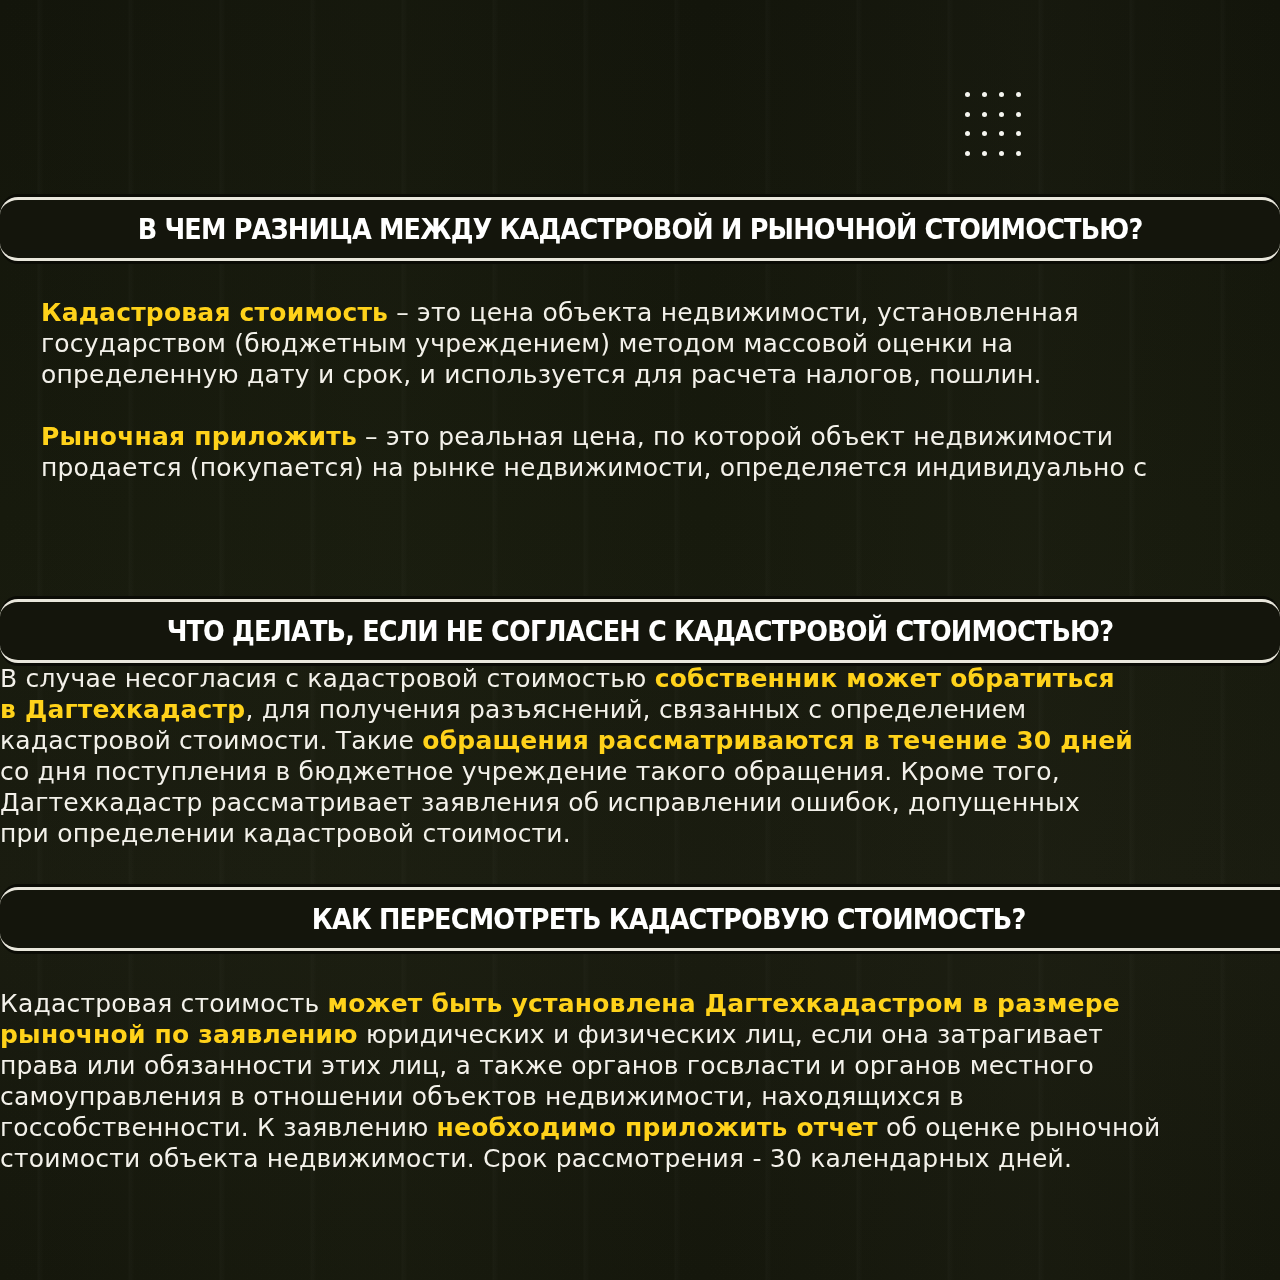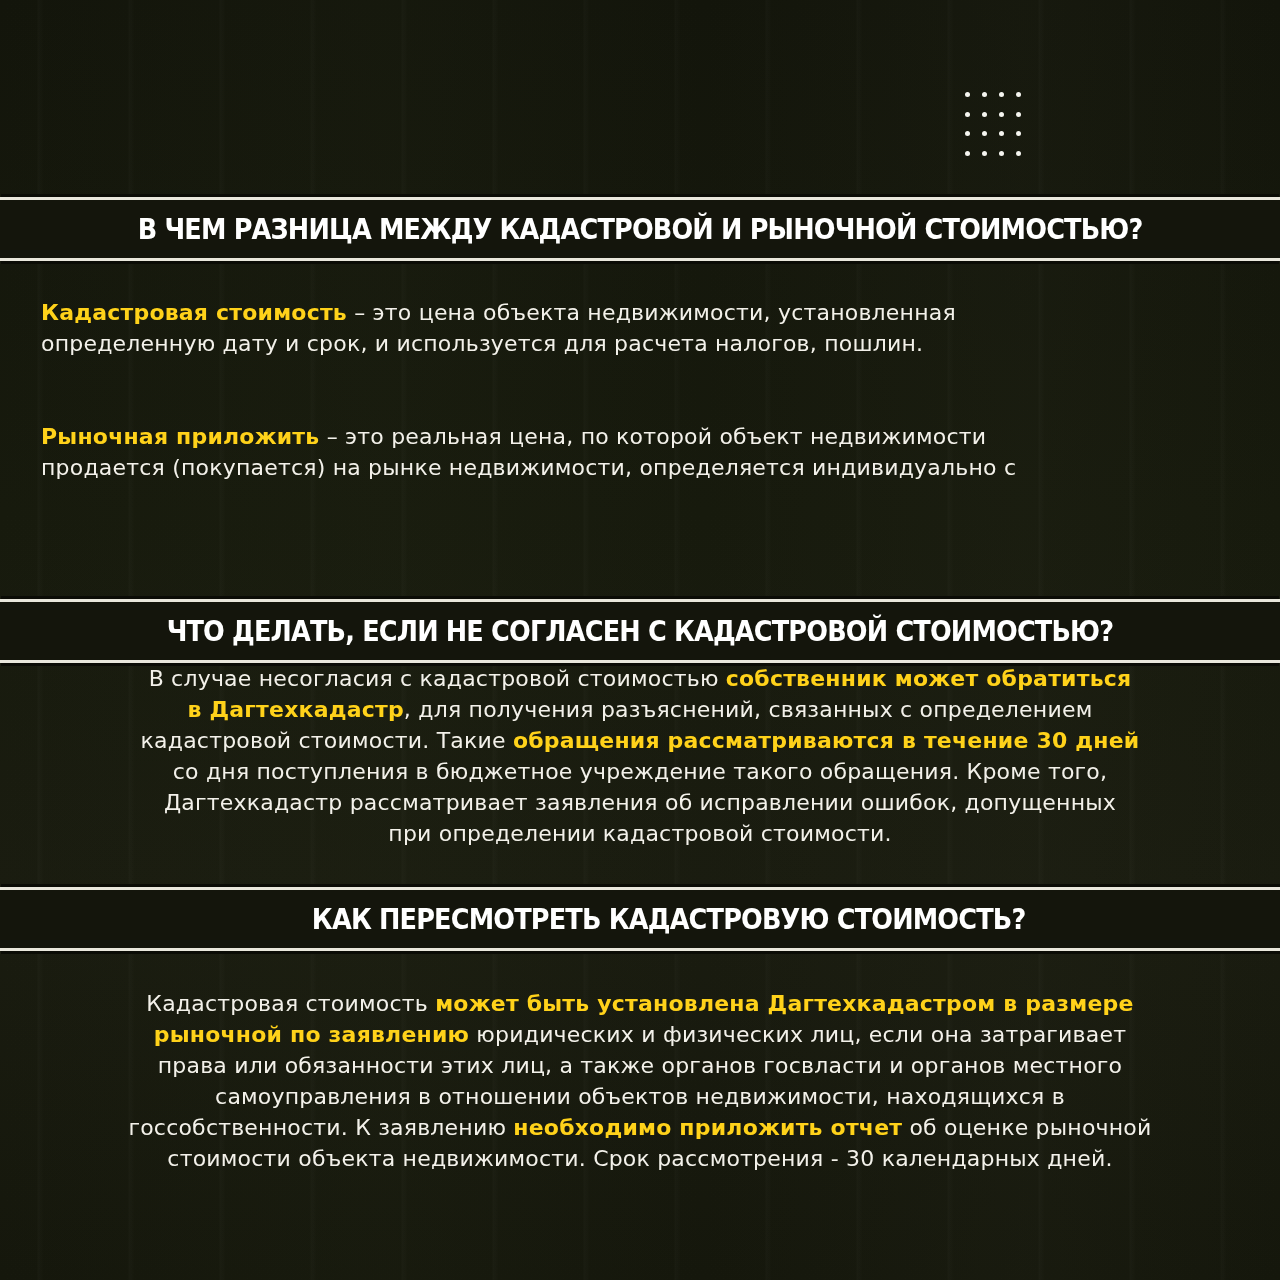--- a/index.html
+++ b/index.html
@@ -21,35 +21,35 @@
     display:grid; grid-template-columns:repeat(4, 17px); grid-template-rows:repeat(4, 19.5px);
   }
   .dot { width:5px; height:5px; border-radius:50%; background:#f5f5f0; }
 
   .banner {
     position:absolute; left:0; width:1280px; height:58px;
     background:#14150c;
     border-top:3px solid #e9e7dc;
     border-bottom:3px solid #e9e7dc;
     box-shadow: 0 -4px 0 -1px #0b0c06, 0 4px 0 -1px #0b0c06;
-    display:flex; align-items:center; justify-content:center;
+    display:flex; align-items:center; justify-content:center;border-radius:18px;
   }
   .banner-title {
     font-family:"DejaVu Sans", sans-serif; font-weight:bold;
     font-size:27.5px; letter-spacing:-0.9px; color:#ffffff;
     transform: scaleX(0.93);
     white-space:nowrap;
   }
   .para {
-    position:absolute; font-size:22px; line-height:31px; color:#f3f1ea;
+    position:absolute; font-size:25px; line-height:31px; color:#f3f1ea;
     letter-spacing:0.2px;
   }
   .para .hl { color:#ffd21a; font-weight:bold; }
   .left { left:41px; width:1220px; text-align:left; }
-  .center { left:0; width:1280px; text-align:center; }
+  .center { left:0; width:1280px; }
   .line { display:block; white-space:nowrap; }
 </style>
 </head>
 <body>
 
 <div class="trees"></div>
 
 <div class="dots">
   <span class="dot"></span>
     <span class="dot"></span>
@@ -67,20 +67,21 @@
     <span class="dot"></span>
     <span class="dot"></span>
     <span class="dot"></span>
 </div>
 
 <div class="banner" style="top:197px;">
   <span class="banner-title">В ЧЕМ РАЗНИЦА МЕЖДУ КАДАСТРОВОЙ И РЫНОЧНОЙ СТОИМОСТЬЮ?</span>
 </div>
 <div class="para left" style="top:297px;">
     <span class="line"><span class="hl">Кадастровая стоимость</span><span> – это цена объекта недвижимости, установленная</span></span>
+    <span class="line"><span>государством (бюджетным учреждением) методом массовой оценки на</span></span>
     <span class="line"><span>определенную дату и срок, и используется для расчета налогов, пошлин.</span></span>
   </div>
 <div class="para left" style="top:421px;">
     <span class="line"><span class="hl">Рыночная приложить</span><span> – это реальная цена, по которой объект недвижимости</span></span>
     <span class="line"><span>продается (покупается) на рынке недвижимости, определяется индивидуально с</span></span>
   </div>
 
 <div class="banner" style="top:563px;margin-top:36px;">
   <span class="banner-title">ЧТО ДЕЛАТЬ, ЕСЛИ НЕ СОГЛАСЕН С КАДАСТРОВОЙ СТОИМОСТЬЮ?</span>
 </div>

